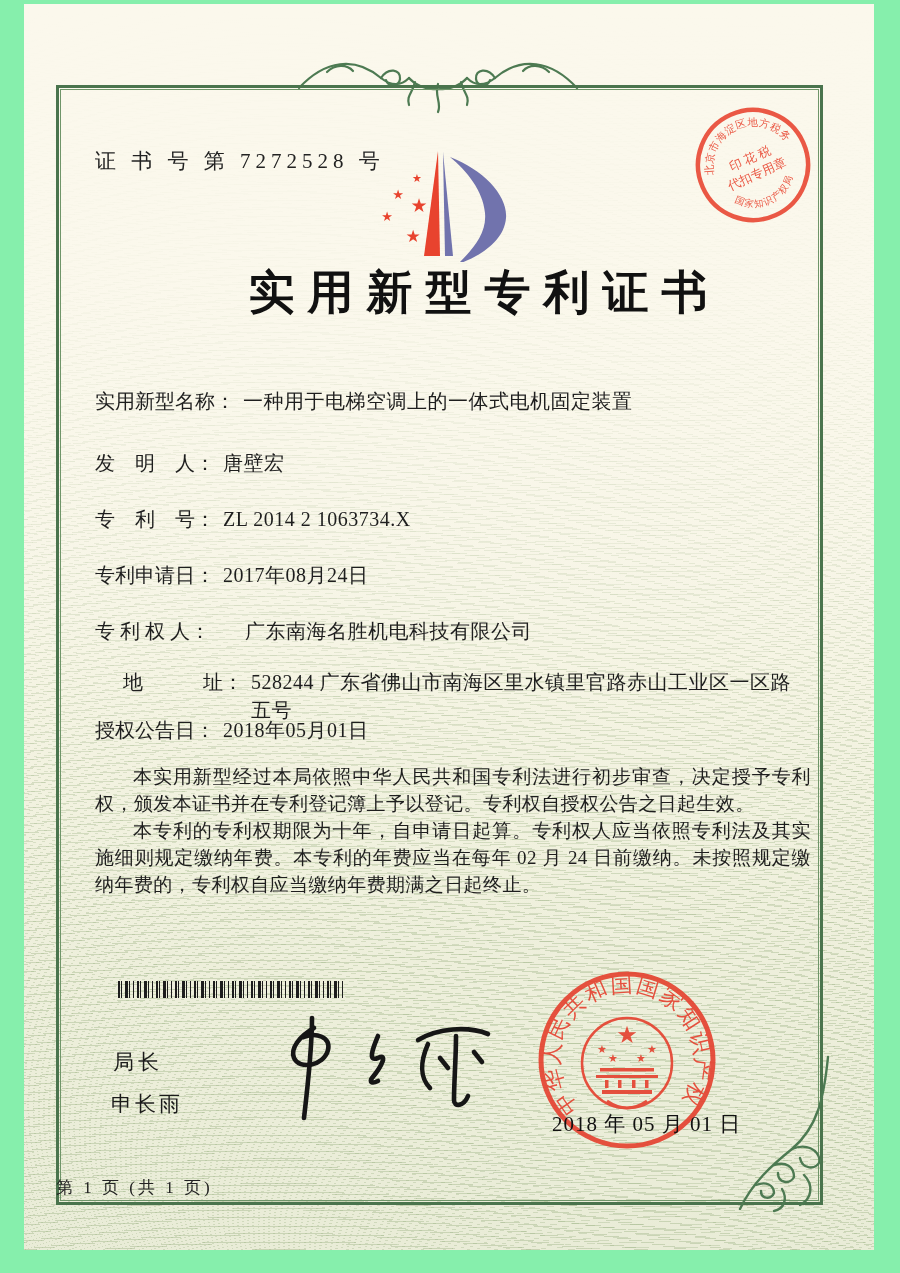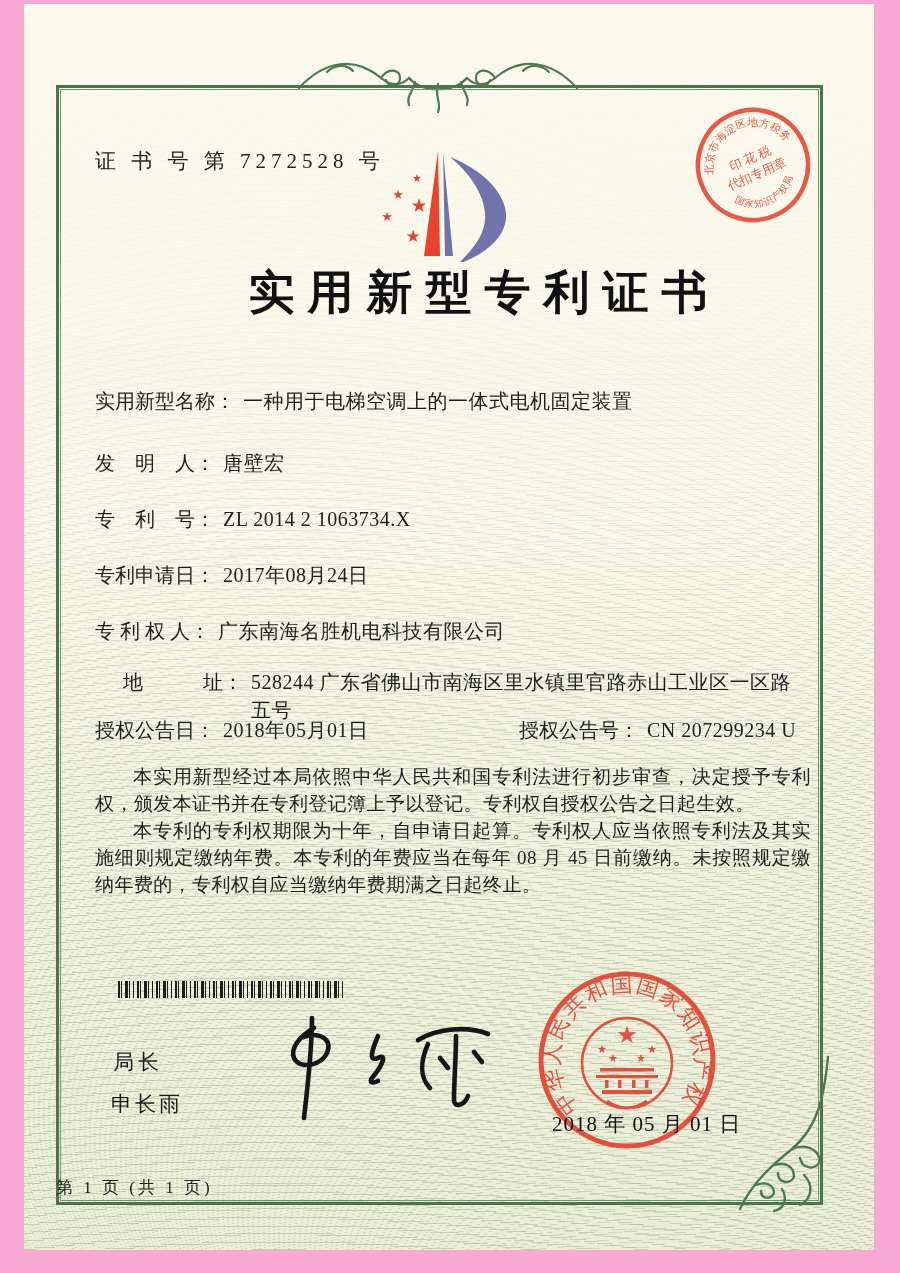--- a/index.html
+++ b/index.html
@@ -1,36 +1,36 @@
 <!DOCTYPE html>
 <html><head>
 <meta charset="utf-8">
 <style>
   html,body{margin:0;padding:0;}
   body{width:900px;height:1273px;background:#ffffff;font-family:"Liberation Serif","DejaVu Serif",serif;}
-  .page{position:relative;width:900px;height:1273px;background:#f9a8d4;overflow:hidden;}
+  .page{position:relative;width:900px;height:1273px;background:#86efac;overflow:hidden;}
   .paper{position:absolute;left:24px;top:4px;width:850px;height:1246px;background:#fbf8ec;}
   
   .paper::before{content:'';position:absolute;inset:0;
     background:
       linear-gradient(180deg, rgba(251,248,236,1) 0%, rgba(251,248,236,.9) 22%, rgba(251,248,236,.55) 42%, rgba(251,248,236,.15) 62%, rgba(251,248,236,0) 78%),
       repeating-radial-gradient(1600px 520px at 30% -320px, rgba(148,172,124,.38) 0 1px, rgba(0,0,0,0) 1px 7px),
       repeating-radial-gradient(1500px 480px at 75% 115%, rgba(148,172,124,.30) 0 1px, rgba(0,0,0,0) 1px 8px),
       linear-gradient(180deg,#fcfaf0 0%, #f2f2df 55%, #e9ecd7 100%);
   }
   .frame{position:absolute;left:32px;top:81px;width:761px;height:1114px;border:3px solid #4a744d;}
   .frame::after{content:'';position:absolute;inset:1px;border:1px solid #6f9569;}
   .cert-no{position:absolute;left:71px;top:143px;font-size:21px;letter-spacing:5px;color:#222;}
   .title{position:absolute;left:32px;top:258px;width:857px;margin:0;text-align:center;
     font-size:46px;font-weight:bold;letter-spacing:13px;color:#111;}
   .fields{position:absolute;left:71px;top:0;width:716px;color:#1e1e1e;}
   .frow{position:absolute;left:0;display:flex;font-size:20px;line-height:28px;}
   .frow .lbl{white-space:nowrap;margin-right:8px;}
   .frow .val{letter-spacing:.5px;}
-  .r0{top:383px;justify-content:center;} .r1{top:445px;} .r2{top:501px;} .r3{top:557px;} .r4{top:613px;} .r5{top:664px;margin-left:28px;}
+  .r0{top:383px;justify-content:center;} .r1{top:445px;} .r2{top:501px;} .r3{top:557px;} .r4{top:613px;gap:27px;} .r5{top:664px;margin-left:28px;}
   .r5 .val{max-width:545px;}
   .grant{top:712px;width:716px;}
   .grant .right{position:absolute;left:424px;top:0;display:flex;white-space:nowrap;}
   .paras{position:absolute;left:71px;top:751px;width:716px;font-size:19px;line-height:27px;
     color:#1e1e1e;text-align:justify;margin-top:8px;}
   .paras p{margin:0;text-indent:2em;letter-spacing:.4px;}
   .barcode{position:absolute;left:94px;top:977px;width:225px;height:17px;
     background:repeating-linear-gradient(90deg,#1d1d1d 0 2px,rgba(0,0,0,0) 2px 3px,#1d1d1d 3px 4px,rgba(0,0,0,0) 4px 7px,#1d1d1d 7px 10px,rgba(0,0,0,0) 10px 11px,#1d1d1d 11px 12px,rgba(0,0,0,0) 12px 15px,#1d1d1d 15px 16px,rgba(0,0,0,0) 16px 19px);}
   .director-title{position:absolute;left:89px;top:1044px;font-size:21px;letter-spacing:4px;color:#1a1a1a;}
   .director-name{position:absolute;left:87px;top:1086px;font-size:21px;letter-spacing:3px;color:#1a1a1a;}
@@ -133,30 +133,26 @@
         <span class="lbl">专 利 权 人：</span>
         <span class="val">广东南海名胜机电科技有限公司</span>
       </div>
       <div class="frow r5">
         <span class="lbl">地　　　址：</span>
         <span class="val">528244 广东省佛山市南海区里水镇里官路赤山工业区一区路五号</span>
       </div>
       <div class="frow grant">
         <span class="lbl">授权公告日：</span>
         <span class="val">2018年05月01日</span>
-        <span class="right">
-          <span class="lbl">授权公告号：</span>
-          <span class="val">CN 207299234 U</span>
-        </span>
       </div>
     </div>
 
     <div class="paras">
       <p>本实用新型经过本局依照中华人民共和国专利法进行初步审查，决定授予专利权，颁发本证书并在专利登记簿上予以登记。专利权自授权公告之日起生效。</p>
-      <p>本专利的专利权期限为十年，自申请日起算。专利权人应当依照专利法及其实施细则规定缴纳年费。本专利的年费应当在每年 08 月 45 日前缴纳。未按照规定缴纳年费的，专利权自应当缴纳年费期满之日起终止。</p>
+      <p>本专利的专利权期限为十年，自申请日起算。专利权人应当依照专利法及其实施细则规定缴纳年费。本专利的年费应当在每年 02 月 24 日前缴纳。未按照规定缴纳年费的，专利权自应当缴纳年费期满之日起终止。</p>
     </div>
 
     <div class="barcode"></div>
 
     <div class="director-title">局长</div>
     <div class="director-name">申长雨</div>
 
     <svg class="signature" width="280" height="118" viewBox="0 0 280 118">
       <g stroke="#161616" stroke-width="4.6" fill="none" stroke-linecap="round" stroke-linejoin="round">
         <path d="M72,22 C58,30 48,42 52,52 C57,64 82,60 86,44 C89,31 74,26 62,31"></path>

